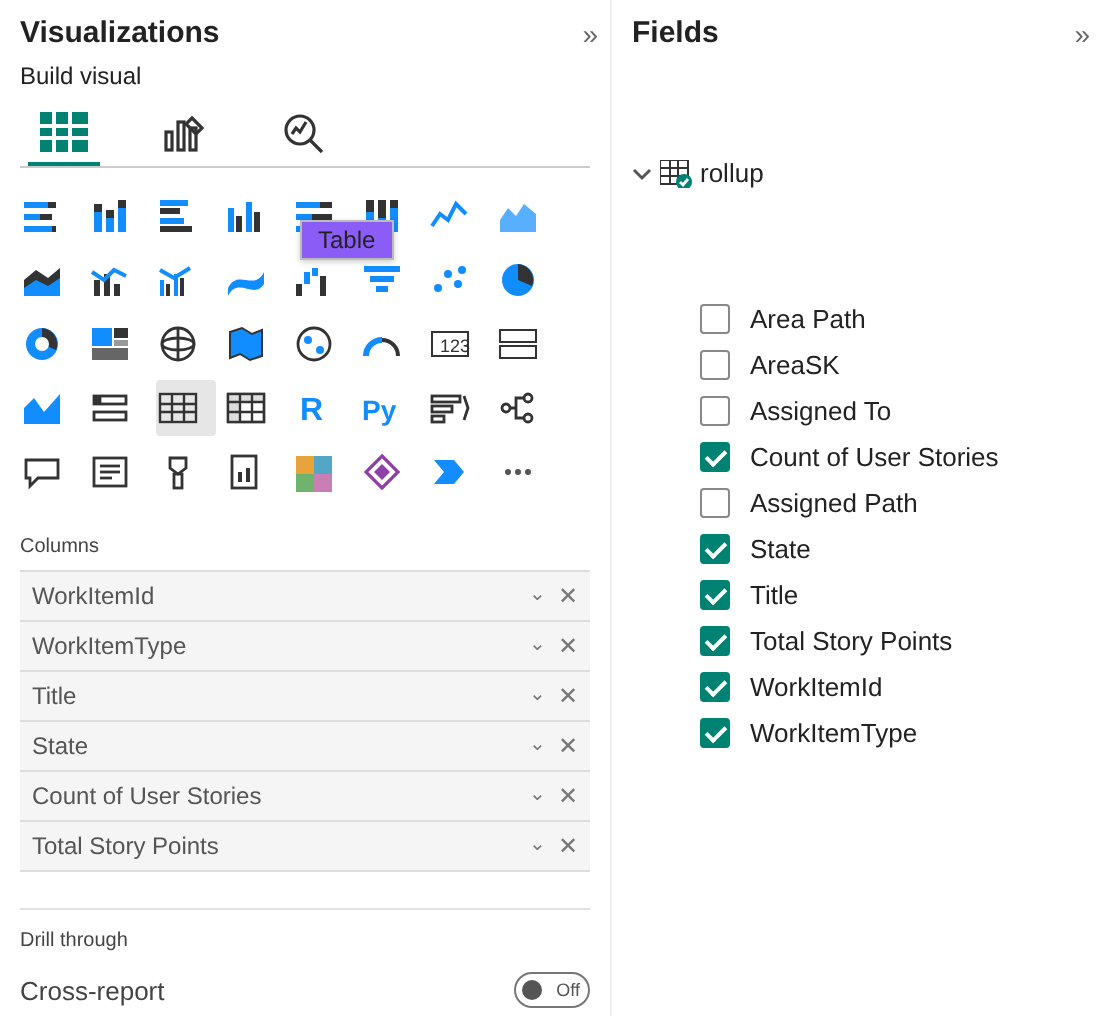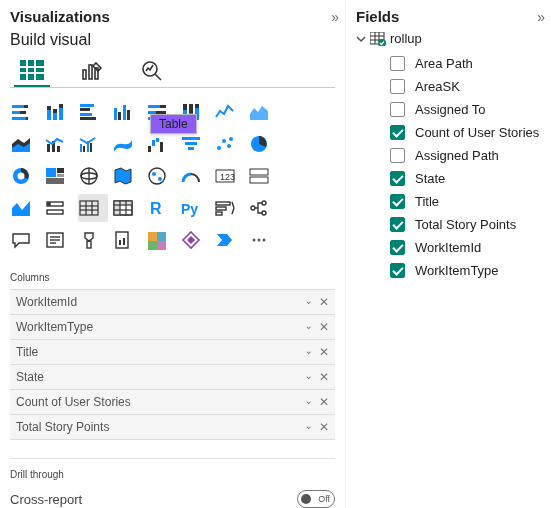--- a/index.html
+++ b/index.html
@@ -12,44 +12,45 @@
     width: 551px;
     height: 508px;
     display: flex;
   }
   .pane {
     display: flex;
     flex-direction: column;
     padding: 8px 10px 10px 10px;
   }
   .pane-left {
-    width: 346px;
+    width: 306px;
     border-right: 1px solid #eee;
   }
   .pane-right {
     flex: 1;
+    gap: 48px;
   }
   .pane-header {
     display: flex;
     justify-content: space-between;
     align-items: center;
     margin-bottom: 6px;
   }
   .pane-title {
     font-weight: 600;
     font-size: 15px;
   }
   .chev-right {
     font-size: 14px;
     color: #666;
     letter-spacing: -4px;
     cursor: pointer;
   }
   .sub-label {
-    font-size: 16px;
+    font-size: 12px;
     margin-bottom: 2px;
   }
   .build-tabs {
     display: flex;
     gap: 24px;
     padding: 4px 4px 0 4px;
     border-bottom: 1px solid #ccc;
     margin-bottom: 10px;
   }
   .build-tab {

